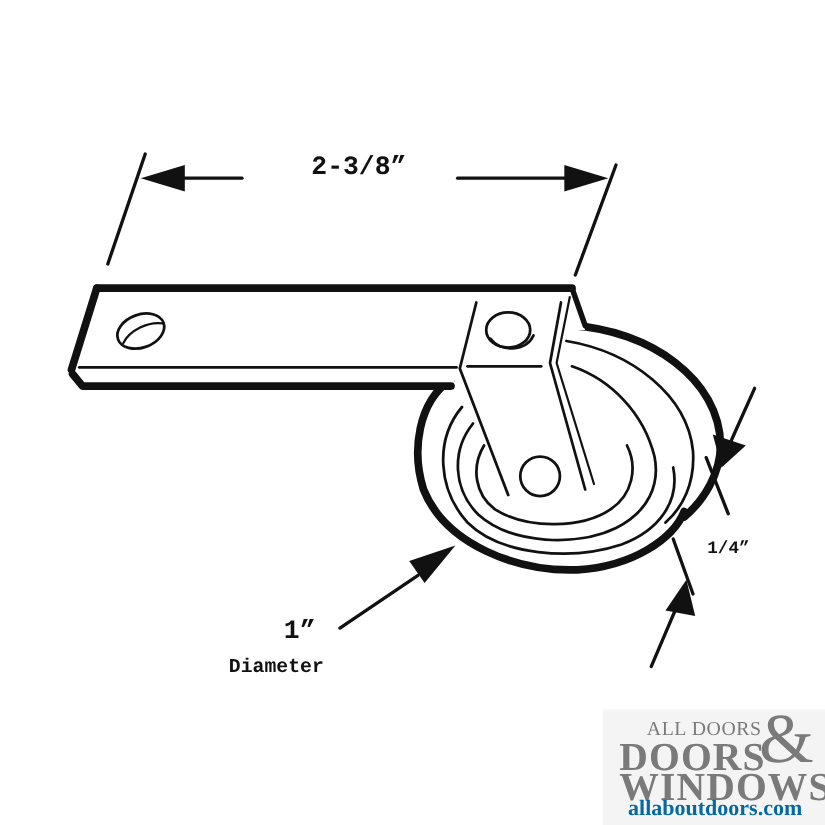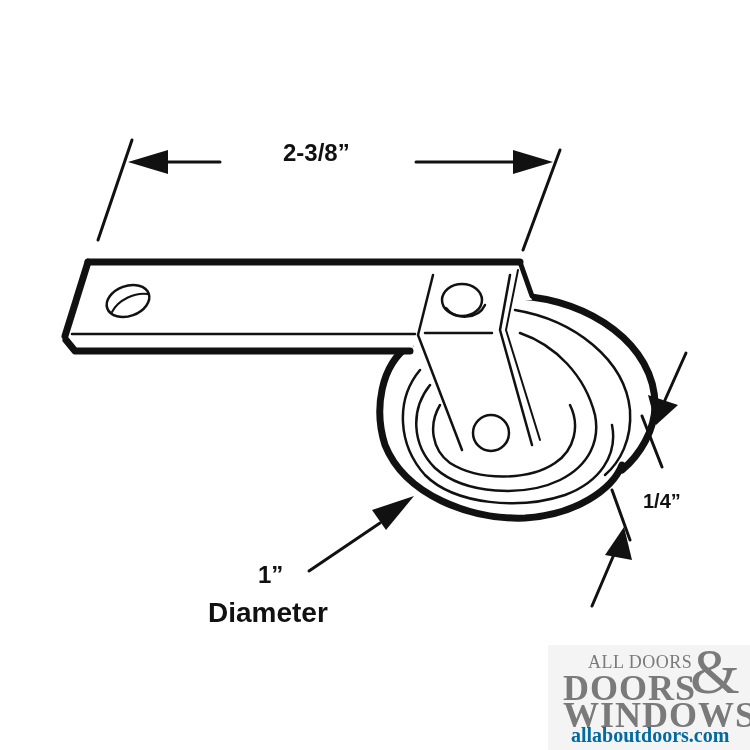--- a/index.html
+++ b/index.html
@@ -1,28 +1,28 @@
 <!DOCTYPE html>
 <html><head>
   <meta charset="utf-8">
   <style>
     html, body { margin: 0; padding: 0; background: #ffffff; }
     body { width: 750px; height: 750px; position: relative; overflow: hidden; }
     .canvas { position: absolute; left: 0; top: 0; width: 750px; height: 750px; }
     .label {
       position: absolute;
-      font-family: Liberation Sans, sans-serif;
+      font-family: Liberation Mono, monospace;
       font-weight: bold;
       color: #111111;
       white-space: nowrap;
     }
     .dim-width { left: 283px; top: 139px; font-size: 24px; }
     .dim-diameter-value { left: 258px; top: 561px; font-size: 24px; }
-    .dim-diameter-label { left: 208px; top: 597px; font-size: 28px; text-align: right; }
-    .dim-thickness { left: 643px; top: 490px; font-size: 20px; }
+    .dim-diameter-label { left: 208px; top: 597px; font-size: 18px; text-align: right; }
+    .dim-thickness { left: 643px; top: 490px; font-size: 16px; }
     .logo-panel {
       position: absolute; left: 548px; top: 645px; width: 202px; height: 105px;
       background: #f4f4f4;
     }
     .logo {
       position: absolute; font-family: "Liberation Serif", "DejaVu Serif", serif;
       color: #7a7a7a; white-space: nowrap; line-height: 1;
     }
     .logo-line1 { left: 588px; top: 653px; font-size: 18px; letter-spacing: 0.5px; }
     .logo-line2 { left: 563px; top: 670px; font-size: 36px; font-weight: bold; letter-spacing: 1px; font-family: Liberation Serif, serif; }

